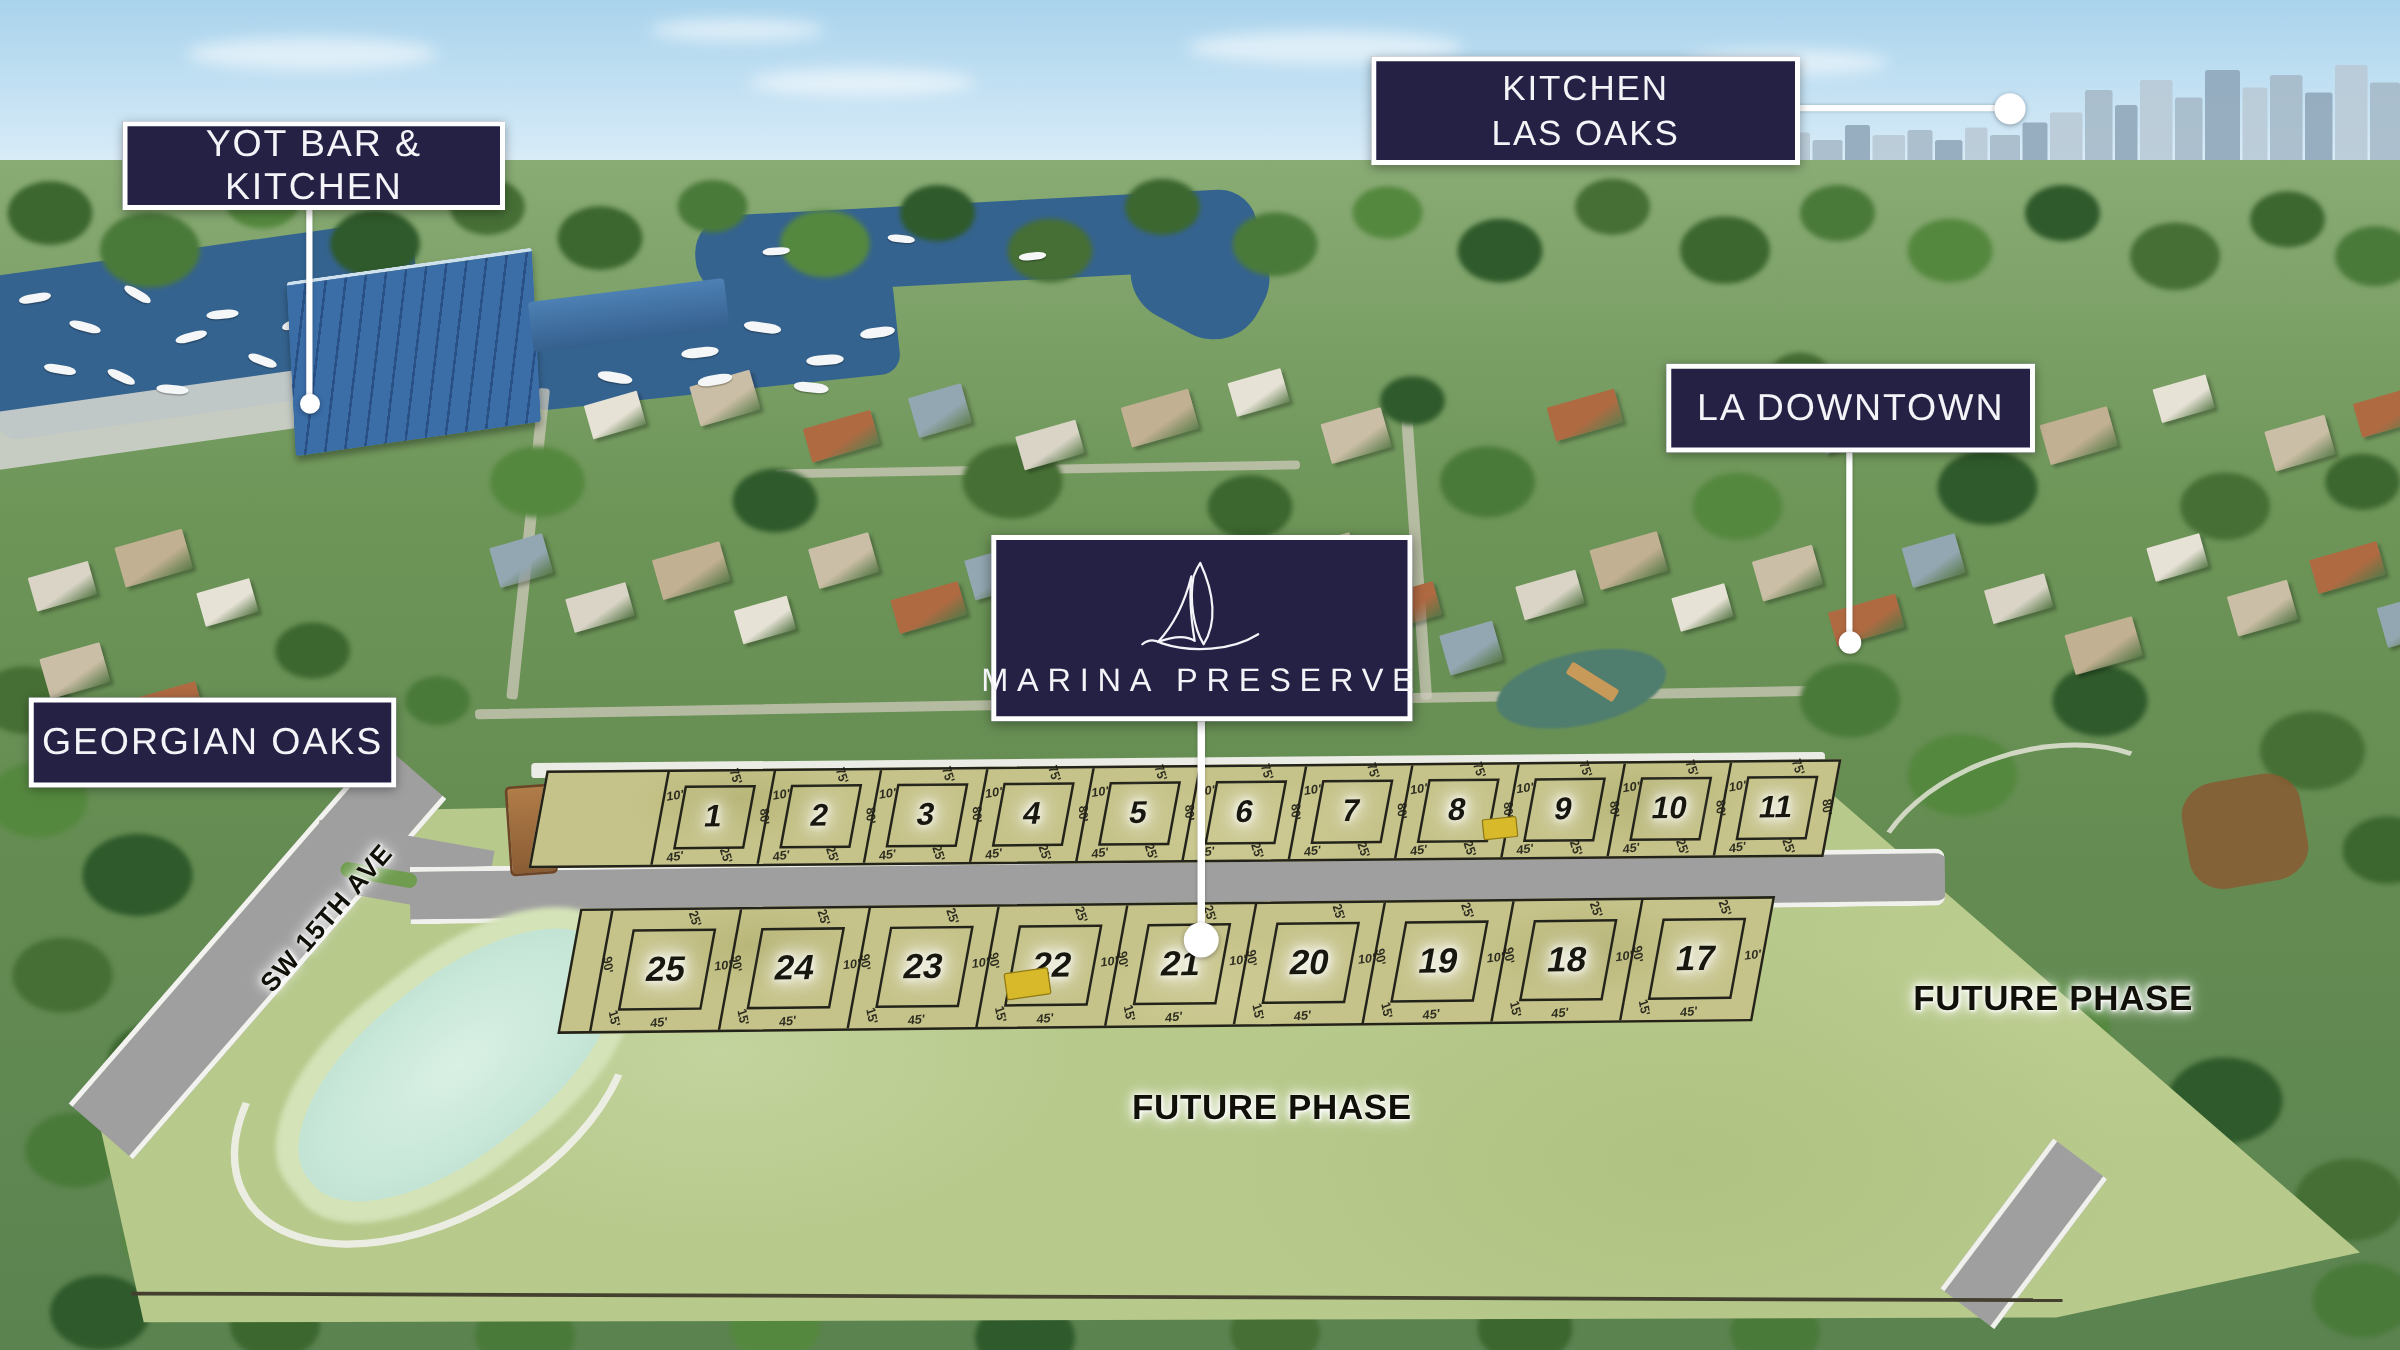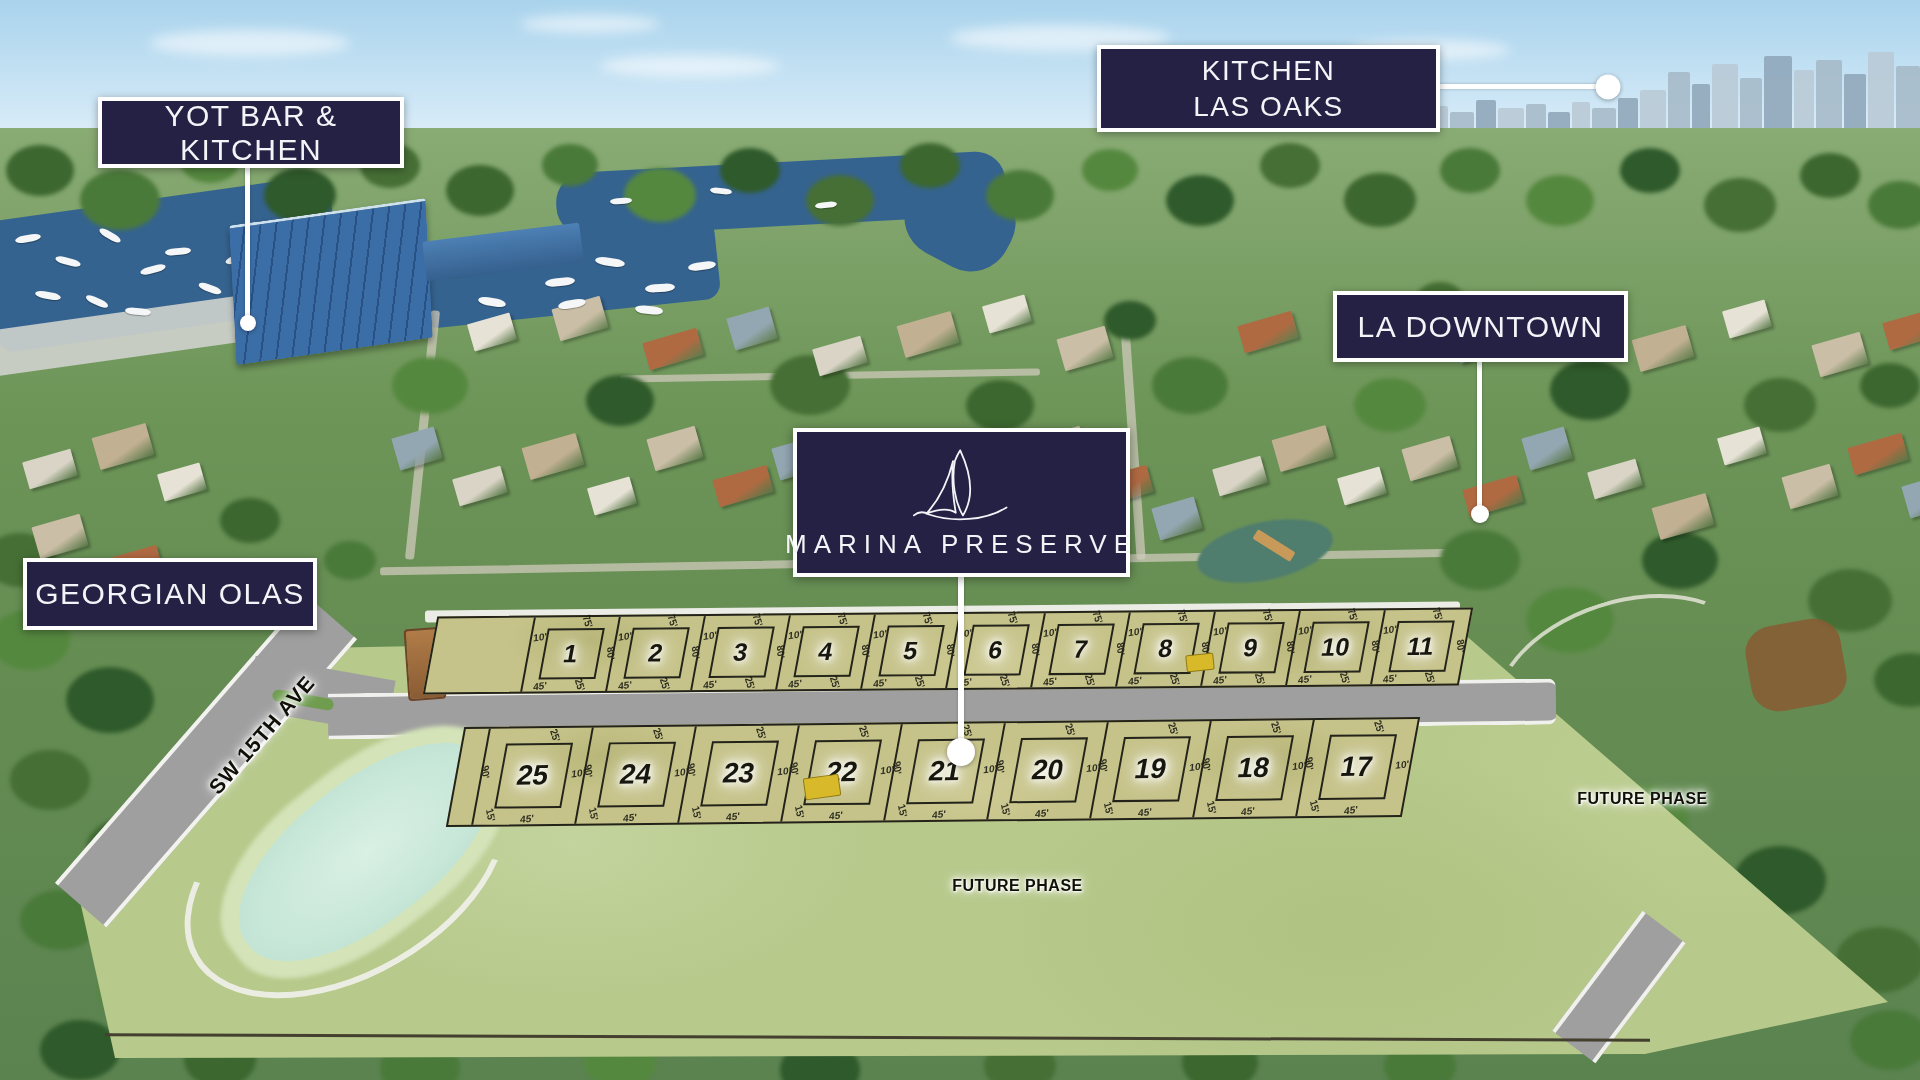--- a/index.html
+++ b/index.html
@@ -95,21 +95,21 @@
   .row-north .dim-ba{bottom:0;left:12%;transform:rotate(-8deg);}
   .row-north .dim-bb{bottom:1px;left:60%;transform:rotate(64deg);}
   .row-south .dim-top{top:2px;left:58%;transform:rotate(64deg);}
   .row-south .dim-inner{top:42%;right:-2px;transform:rotate(-6deg);}
   .row-south .dim-side{top:40%;left:-4px;transform:rotate(76deg);}
   .row-south .dim-ba{bottom:4px;left:9%;transform:rotate(70deg);}
   .row-south .dim-bb{bottom:0;left:46%;transform:rotate(-6deg);}
 
   .plan-label{z-index:18;font-weight:bold;color:#101008;letter-spacing:.5px;
      text-shadow:0 0 5px #fff,0 0 9px #fff,0 0 14px #fff,1px 1px 2px #fff;}
-  .fp{font-size:16px;transform:translate(-50%,-50%);padding-left:19px;}
+  .fp{font-size:28px;transform:translate(-50%,-50%);padding-left:19px;}
   .sw15{font-size:21px;letter-spacing:1px;transform:translate(-50%,-50%) rotate(-49deg);}
 
   
   .leader{background:#ffffff;z-index:30;box-shadow:0 0 3px rgba(0,0,0,.25);}
   .dot{background:#ffffff;border-radius:50%;z-index:31;transform:translate(-50%,-50%);
        box-shadow:0 1px 4px rgba(0,0,0,.35);}
   .badge{background:#242145;border:4px solid #ffffff;color:#f4f3f7;z-index:40;
      display:flex;align-items:center;justify-content:center;text-align:center;
      letter-spacing:1.5px;box-shadow:0 2px 8px rgba(0,0,0,.35);}
   .badge-yot{left:98px;top:97px;width:298px;height:63px;font-size:30px;}
@@ -530,21 +530,21 @@
 <div class="abs badge badge-downtown">
   <span>
     <span>KITCHEN</span><br>
     <span>LAS OAKS</span>
   </span>
 </div>
 <div class="abs badge badge-preserve">
   <span>LA DOWNTOWN</span>
 </div>
 <div class="abs badge badge-georgian">
-  <span>GEORGIAN OLAS</span>
+  <span>GEORGIAN OAKS</span>
 </div>
 
 <div class="abs logo-card">
   <svg width="126" height="82" viewBox="0 0 140 92">
     <g fill="none" stroke="#f4f3f7" stroke-width="2" stroke-linecap="round" stroke-linejoin="round">
       <path d="M60 18 C 54 42 44 62 30 77 C 46 71 57 72 63 76 C 60 58 58 36 60 18 Z"></path>
       <path d="M68 6 C 81 34 83 60 71 79 C 62 64 58 40 62 18 C 64 13 66 9 68 6 Z"></path>
       <path d="M16 79 C 22 74 28 75 33 78 C 60 87 96 85 120 70"></path>
     </g>
   </svg>

